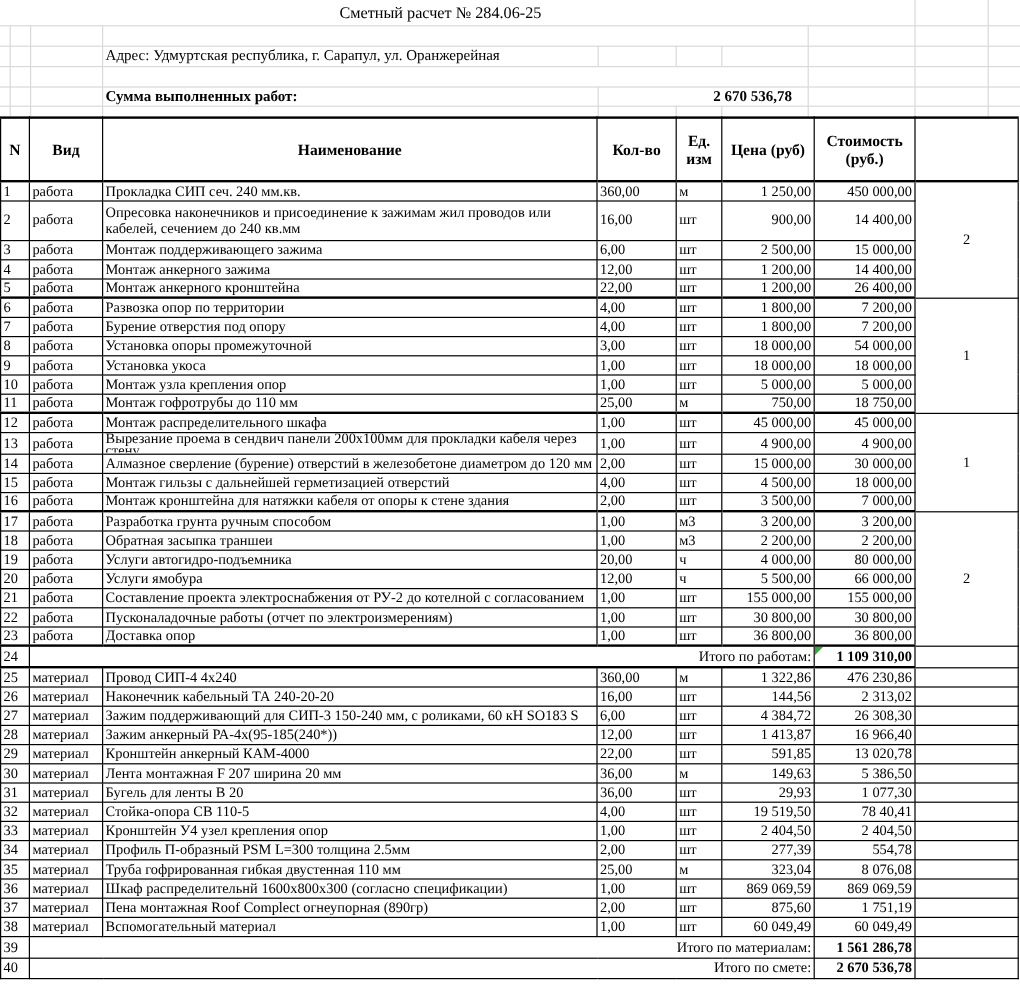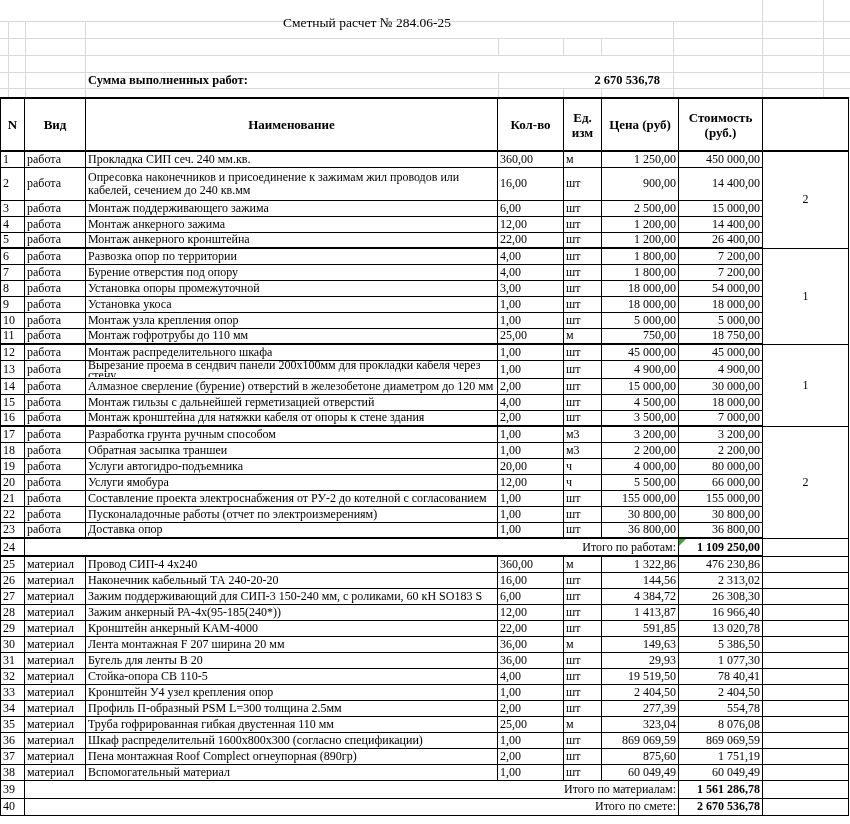--- a/index.html
+++ b/index.html
@@ -1,21 +1,21 @@
 <!DOCTYPE html>
 <html><head>
 <meta charset="utf-8">
 <style>
   html,body { margin:0; padding:0; background:#ffffff; }
   body { width:850px; height:824px; font-family:"Liberation Serif","DejaVu Serif",serif; color:#000; }
   .sheet { position:relative; width:850px; height:824px; overflow:hidden; background:#fff; }
 
   
   .hdr { position:absolute; top:0; left:0; width:850px; height:97px; }
-  .doc-title { position:absolute; top:12px; left:0; width:734px; height:21px; line-height:21px;
+  .doc-title { position:absolute; top:0; left:0; width:734px; height:21px; line-height:21px;
                text-align:center; font-size:13.5px; }
   .info-line { position:absolute; left:88px; height:17px; line-height:17px; font-size:12.5px; white-space:nowrap; }
   .obj  { top:21px; }
   .adr  { top:38px; }
   .wrk  { top:55px; }
   .sum-label { top:72px; font-weight:bold; }
   .sum-value { position:absolute; top:72px; left:480px; width:180px; height:16px; line-height:16px;
                text-align:right; font-weight:bold; font-size:12.5px; }
 
   
@@ -74,20 +74,21 @@
     <div class="gl gl-v" style="left:498px; top:72px; height:25px"></div>
     <div class="gl gl-v" style="left:563px; top:38px; height:17px"></div>
     <div class="gl gl-v" style="left:563px; top:88px; height:9px"></div>
     <div class="gl gl-v" style="left:601px; top:38px; height:17px"></div>
     <div class="gl gl-v" style="left:601px; top:88px; height:9px"></div>
     <div class="gl gl-v" style="left:673px; top:21px; height:76px"></div>
     <div class="gl gl-v" style="left:762px; top:0;   height:97px"></div>
     <div class="gl gl-v" style="left:823px; top:0;   height:97px"></div>
 
     <div class="doc-title">Сметный расчет  № 284.06-25</div>
+    <div class="info-line adr">Адрес: Удмуртская республика, г. Сарапул, ул. Оранжерейная</div>
     <div class="info-line sum-label">Сумма выполненных работ:</div>
     <div class="sum-value">2 670 536,78</div>
   </div>
 
   <table class="tbl">
     <colgroup>
       <col style="width:24px">
         <col style="width:61px">
         <col style="width:412px">
         <col style="width:66px">
@@ -651,21 +652,21 @@
           </td>
         </tr>
         <tr class="total-thick">
           <td class="c-n">
             <div>24</div>
           </td>
           <td class="c-total-label" colspan="5">
             <div>Итого по работам:</div>
           </td>
           <td class="c-total-value num flag">
-            <div>1 109 250,00</div>
+            <div>1 109 310,00</div>
             <span class="tri"></span>
           </td>
           <td class="anno-gray">
             <div></div>
           </td>
         </tr>
         <tr>
           <td class="c-n">
             <div>25</div>
           </td>

